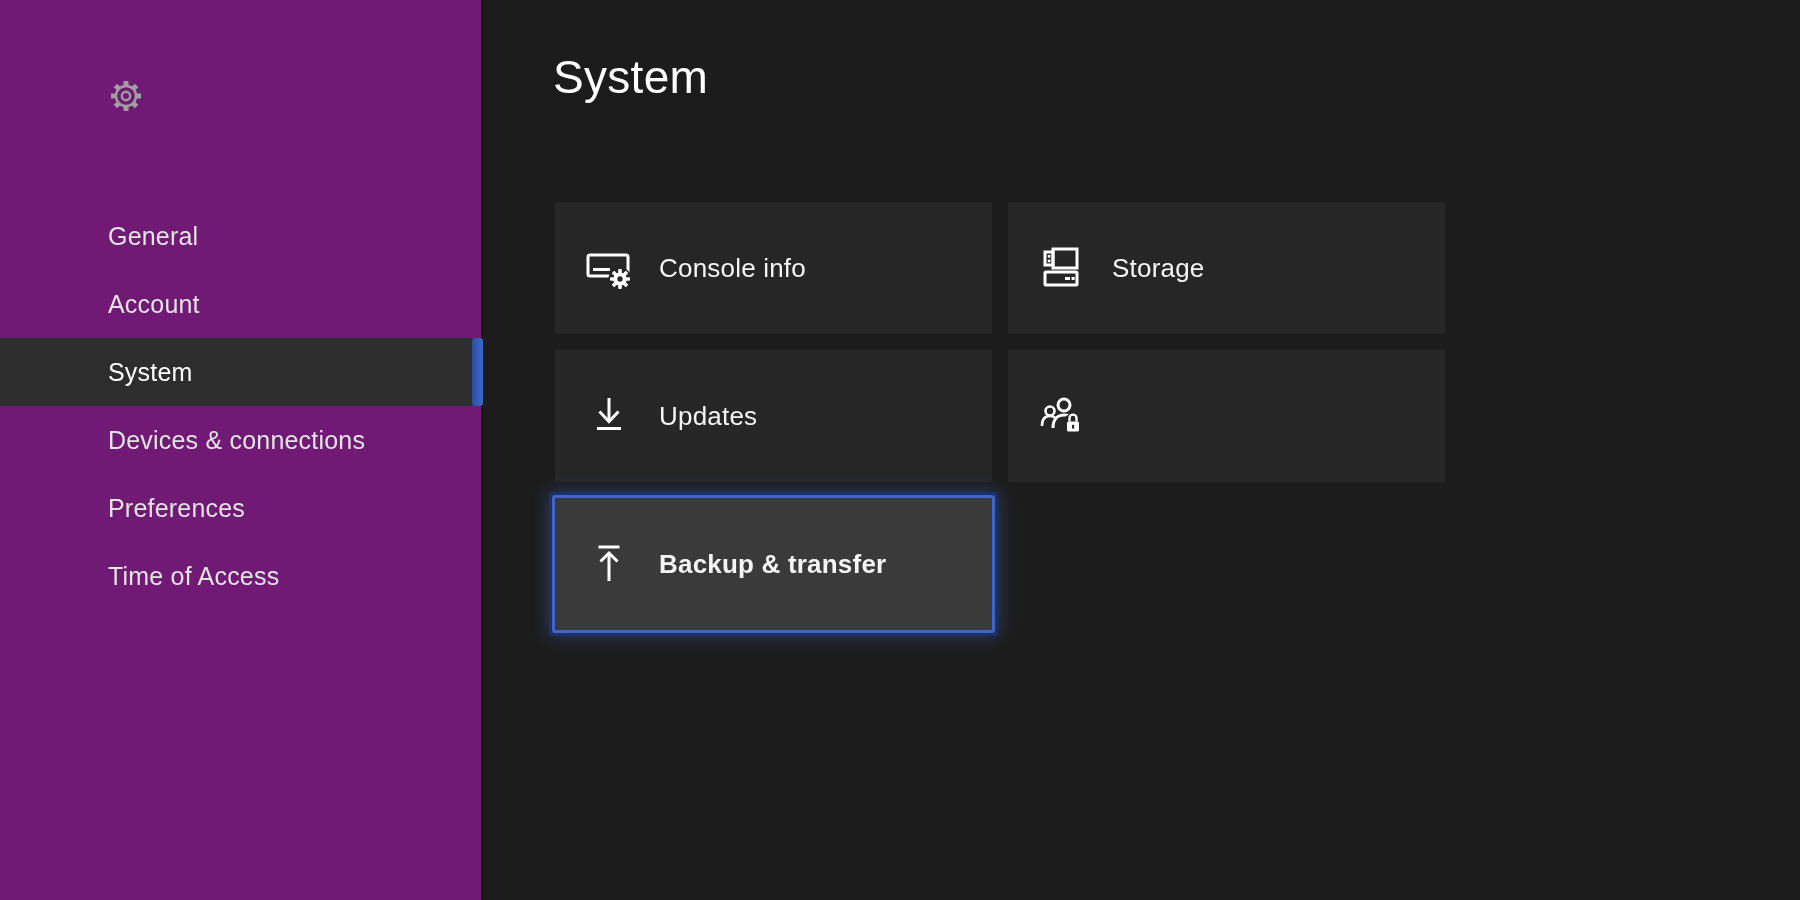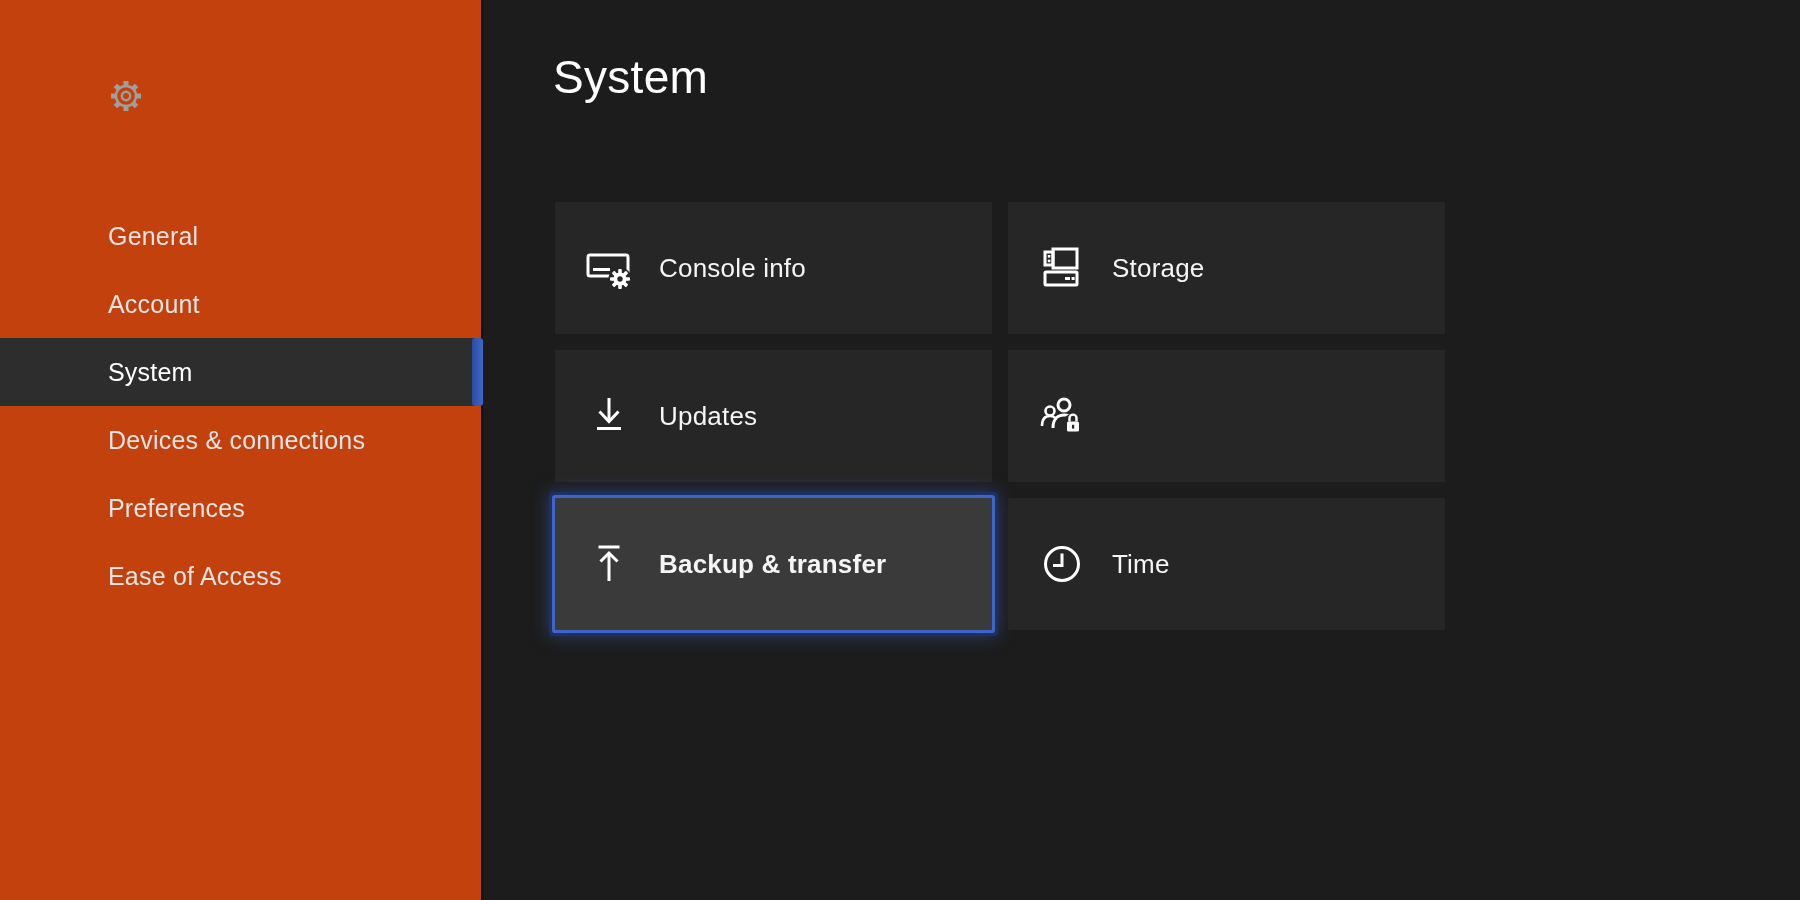--- a/index.html
+++ b/index.html
@@ -7,21 +7,21 @@
     width:1800px;height:900px;overflow:hidden;
     background:#1c1c1c;
     font-family:"Liberation Sans", sans-serif;
     -webkit-font-smoothing:antialiased;
   }
   .screen{position:relative;width:1800px;height:900px;}
 
   
   .sidebar{
     position:absolute;left:0;top:0;bottom:0;width:481px;
-    background:#c2410c;border-right:2px solid #0d0d0d;
+    background:#701a75;border-right:2px solid #0d0d0d;
   }
   .sidebar .gear{
     position:absolute;left:104px;top:74px;width:44px;height:44px;
   }
   .nav{position:absolute;top:202px;left:0;right:0;}
   .nav-item{
     position:relative;height:68px;display:flex;align-items:center;
     padding-left:108px;font-size:25px;color:#e4e4e4;cursor:default;
     letter-spacing:.2px;
   }
@@ -98,21 +98,21 @@
         <span>System</span>
         <span class="sel-bar"></span>
       </div>
       <div class="nav-item">
         <span>Devices &amp; connections</span>
       </div>
       <div class="nav-item">
         <span>Preferences</span>
       </div>
       <div class="nav-item">
-        <span>Ease of Access</span>
+        <span>Time of Access</span>
       </div>
     </div>
   </div>
 
   <div class="main">
     <div class="page-title">System</div>
 
     <div class="tile-grid">
 
       <div class="tile">
@@ -192,27 +192,16 @@
             <g fill="none" stroke="#fff" stroke-width="3">
               <line x1="13.5" y1="7" x2="34.5" y2="7"></line>
               <line x1="24" y1="13.5" x2="24" y2="41"></line>
               <polyline points="15.5,21.5 24,13 32.5,21.5"></polyline>
             </g>
           </svg>
         </span>
         <span class="t-label">Backup &amp; transfer</span>
       </div>
 
-      <div class="tile">
-        <span class="t-icon">
-          <svg viewBox="0 0 48 48" width="48" height="48">
-            <g fill="none" stroke="#fff" stroke-width="3">
-              <circle cx="24" cy="24" r="16.5"></circle>
-              <polyline points="24,13.5 24,25.5 15,25.5"></polyline>
-            </g>
-          </svg>
-        </span>
-        <span class="t-label">Time</span>
-      </div>
 
     </div>
   </div>
 </div>
 
 </body></html>

